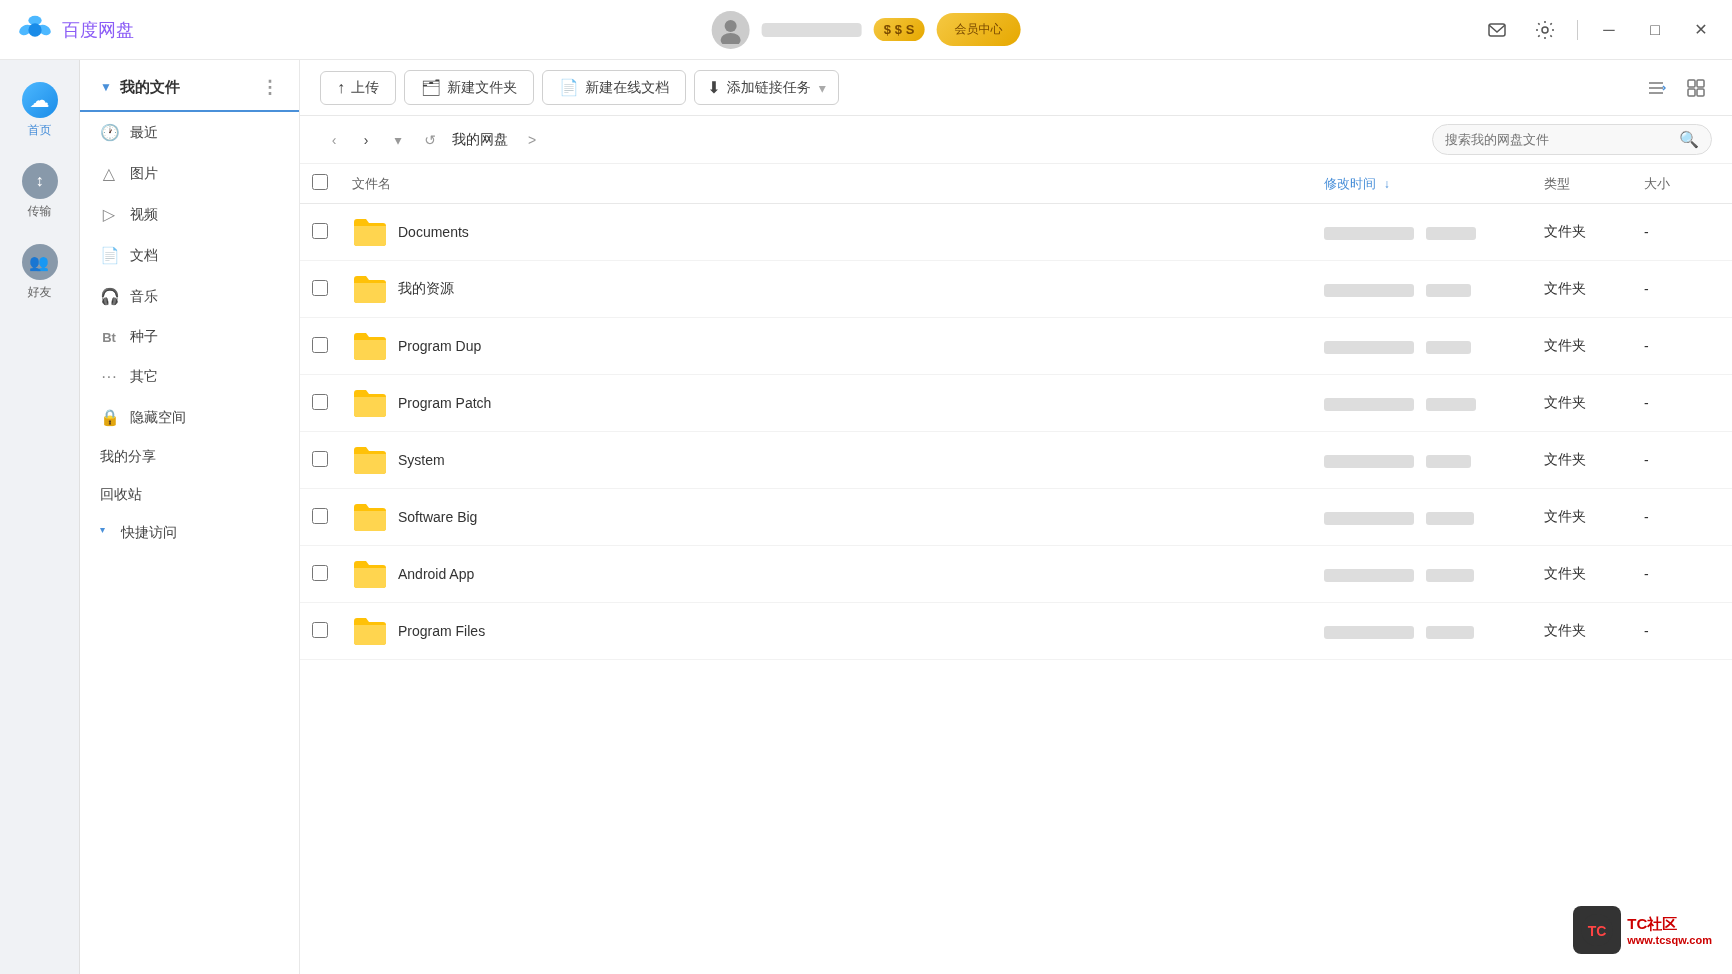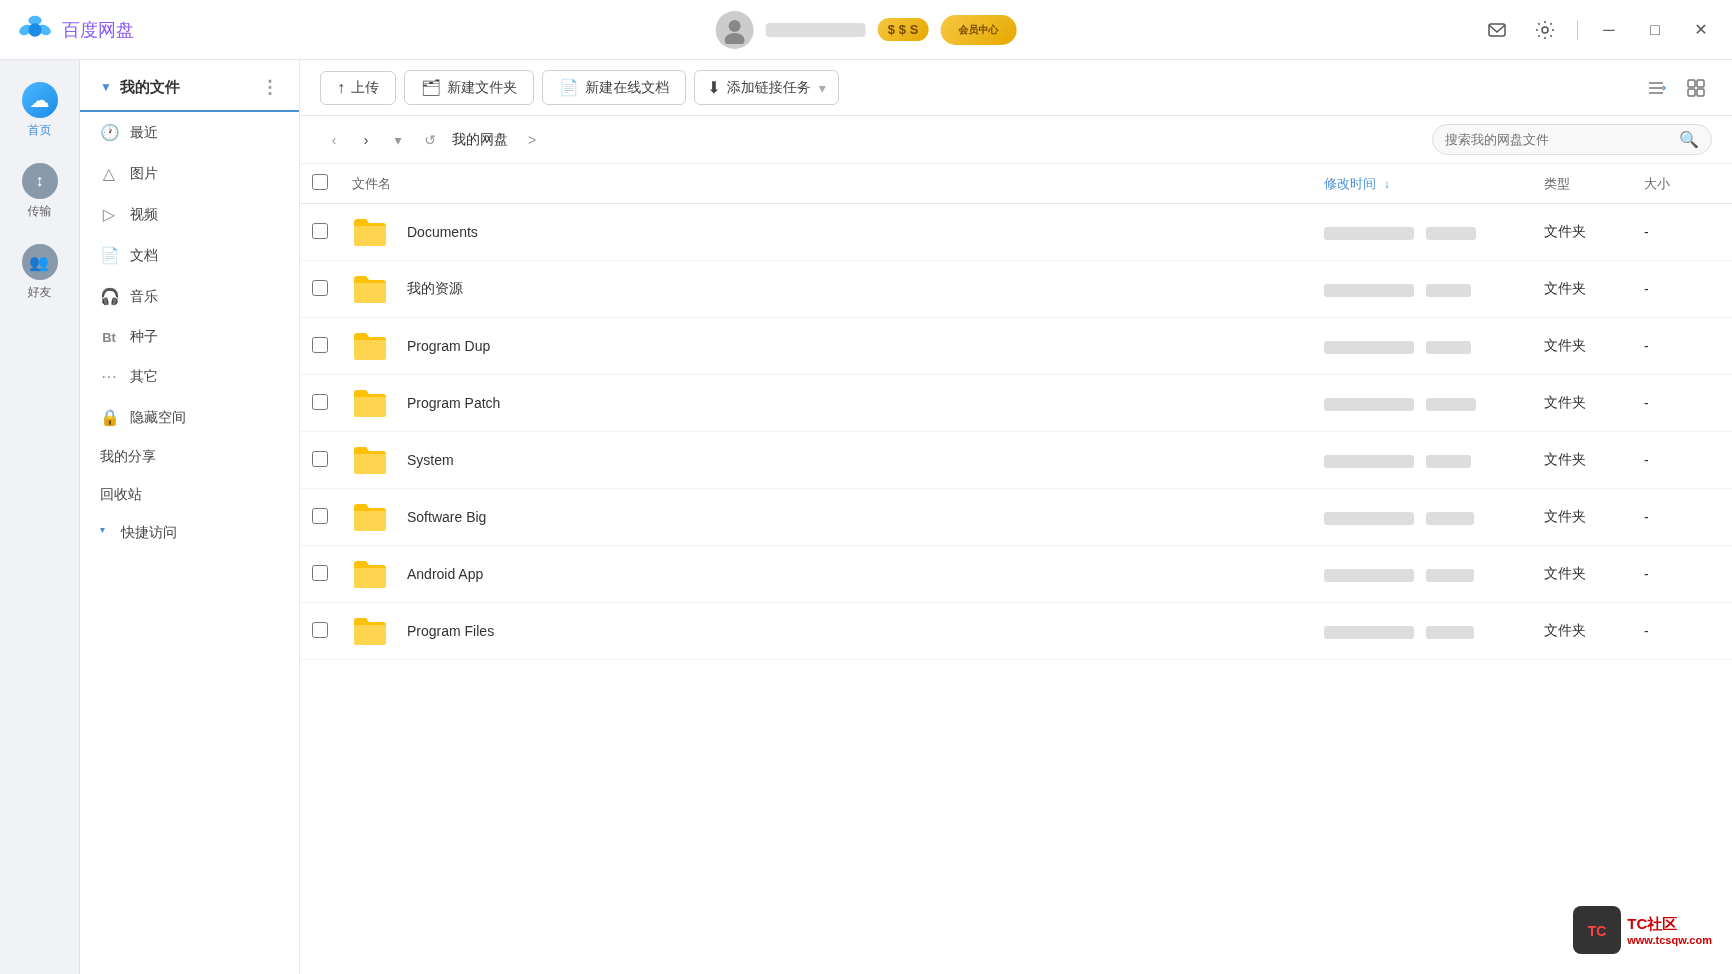--- a/index.html
+++ b/index.html
@@ -65,22 +65,22 @@
       display: flex;
       align-items: center;
       gap: 4px;
     }
     .vip-btn {
       background: linear-gradient(135deg, #f5c842, #e6a800);
       color: #7a4a00;
       border: none;
       padding: 8px 18px;
       border-radius: 20px;
-      font-size: 10px;
-      font-weight: bold;
+      font-size: 12px;
+      font-weight: normal;
       cursor: pointer;
     }
     .titlebar-right {
       display: flex;
       align-items: center;
       gap: 16px;
       margin-left: 20px;
     }
     .icon-btn {
       width: 32px;
@@ -332,21 +332,21 @@
     }
     .file-table tbody td {
       padding: 10px 12px;
       font-size: 14px;
       color: #333;
       vertical-align: middle;
     }
     .file-name-cell {
       display: flex;
       align-items: center;
-      gap: 19px;
+      gap: 10px;
     }
     .folder-icon {
       width: 36px;
       height: 36px;
       flex-shrink: 0;
     }
     .folder-name { font-size: 14px; color: #333; }
     .blurred-text {
       display: inline-block;
       background: #ddd;

